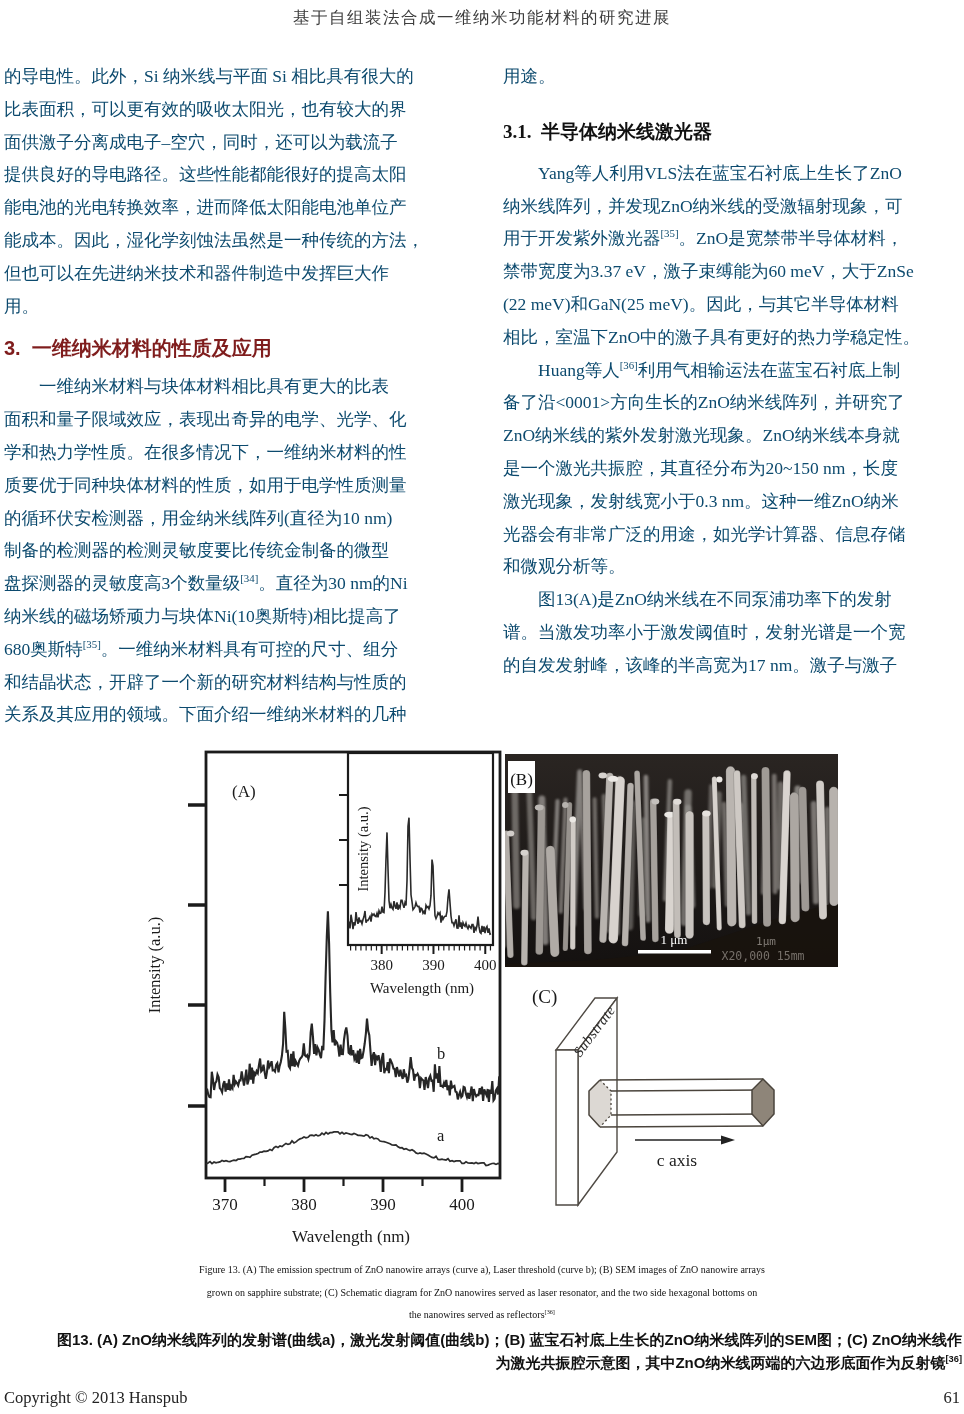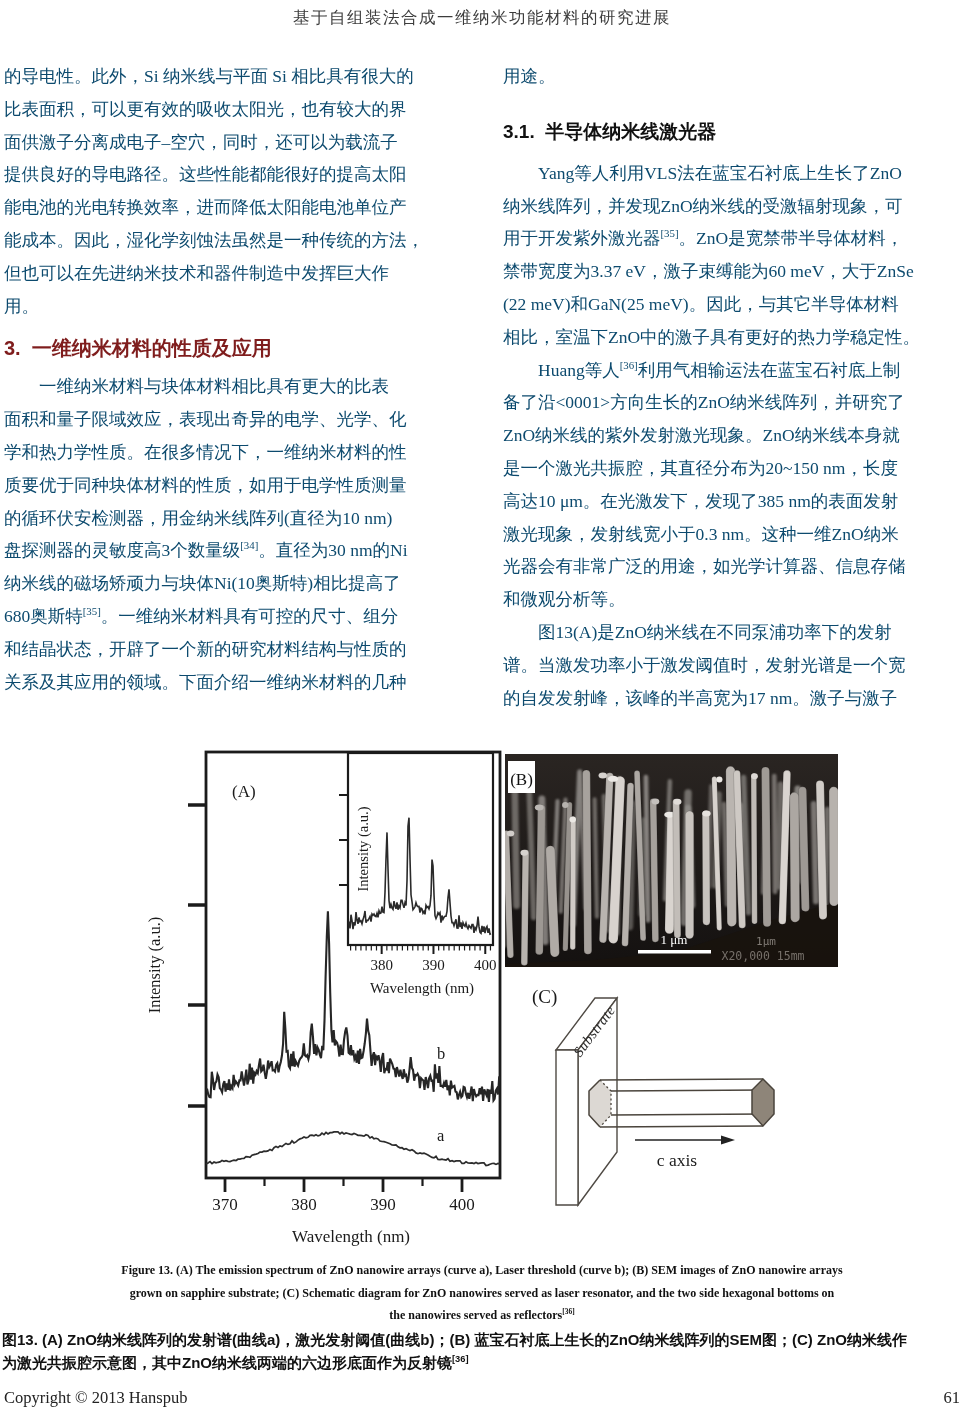--- a/index.html
+++ b/index.html
@@ -7,30 +7,30 @@
         color:#1e1e1e;font-family:"Liberation Serif","DejaVu Serif",serif;}
   .hdr{position:absolute;top:7px;left:0;width:100%;text-align:center;
        font-size:16.5px;color:#3c3c3c;letter-spacing:1.5px;white-space:pre;}
   .col{position:absolute;top:60px;width:458px;}
   .col.left{left:4px}
   .col.right{left:503px}
   .tl{white-space:pre;font-size:17.5px;line-height:32.8px;height:32.8px;color:#0c4a6e;}
   .h-l{font-size:20px;font-weight:bold;height:48px;padding-top:13px;box-sizing:border-box;
        white-space:pre;font-family:"Liberation Sans","DejaVu Sans",sans-serif;color:#7f1d1d;}
   .h-r{font-size:19px;font-weight:bold;height:64px;padding-top:26px;box-sizing:border-box;
-       white-space:pre;font-family:Liberation Sans, sans-serif;color:#111;}
+       white-space:pre;font-family:Liberation Serif, serif;color:#111;}
   sup{font-size:0.62em;vertical-align:super;line-height:0;}
   .figure{position:absolute;left:135px;top:745px;width:735px;height:512px;background:#fff;}
   .panelA{position:absolute;left:0;top:0;width:370px;height:512px;}
   .sem{position:absolute;left:370px;top:9px;width:333px;height:213px;}
   .schem{position:absolute;left:370px;top:225px;width:365px;height:287px;}
   svg{font-family:"Liberation Serif","DejaVu Serif",serif;}
   .cap-en{position:absolute;top:1259px;left:2px;width:960px;text-align:center;}
-  .cap-line{font-weight:bold;font-size:12px;line-height:22.5px;white-space:pre;color:#111;}
-  .cap-zh{position:absolute;top:1328px;left:2px;width:960px;text-align:left;}
+  .cap-line{font-weight:normal;font-size:10px;line-height:22.5px;white-space:pre;color:#111;}
+  .cap-zh{position:absolute;top:1328px;left:2px;width:960px;text-align:right;}
   .cap-line-zh{font-weight:bold;font-size:15px;line-height:23px;white-space:pre;color:#111;
        font-family:"Liberation Sans","DejaVu Sans",sans-serif;}
   .footer{position:absolute;top:1388px;left:4px;width:956px;font-size:16.5px;color:#222;}
   .footer .pg{float:right;}
 </style>
 </head>
 <body>
 
 <div class="page">
 
@@ -47,20 +47,21 @@
         <div class="tl">但也可以在先进纳米技术和器件制造中发挥巨大作</div>
         <div class="tl">用。</div>
       </div>
     <div class="h-l">3.  一维纳米材料的性质及应用</div>
     <div>
         <div class="tl">　　一维纳米材料与块体材料相比具有更大的比表</div>
         <div class="tl">面积和量子限域效应，表现出奇异的电学、光学、化</div>
         <div class="tl">学和热力学性质。在很多情况下，一维纳米材料的性</div>
         <div class="tl">质要优于同种块体材料的性质，如用于电学性质测量</div>
         <div class="tl">的循环伏安检测器，用金纳米线阵列(直径为10 nm)</div>
+        <div class="tl">制备的检测器的检测灵敏度要比传统金制备的微型</div>
         <div class="tl">盘探测器的灵敏度高3个数量级<sup>[34]</sup>。直径为30 nm的Ni</div>
         <div class="tl">纳米线的磁场矫顽力与块体Ni(10奥斯特)相比提高了</div>
         <div class="tl">680奥斯特<sup>[35]</sup>。一维纳米材料具有可控的尺寸、组分</div>
         <div class="tl">和结晶状态，开辟了一个新的研究材料结构与性质的</div>
         <div class="tl">关系及其应用的领域。下面介绍一维纳米材料的几种</div>
       </div>
   </div>
 
   <div class="col right">
     <div>
@@ -73,21 +74,20 @@
         <div class="tl">用于开发紫外激光器<sup>[35]</sup>。ZnO是宽禁带半导体材料，</div>
         <div class="tl">禁带宽度为3.37 eV，激子束缚能为60 meV，大于ZnSe</div>
         <div class="tl">(22 meV)和GaN(25 meV)。因此，与其它半导体材料</div>
         <div class="tl">相比，室温下ZnO中的激子具有更好的热力学稳定性。</div>
       </div>
     <div>
         <div class="tl">　　Huang等人<sup>[36]</sup>利用气相输运法在蓝宝石衬底上制</div>
         <div class="tl">备了沿&lt;0001&gt;方向生长的ZnO纳米线阵列，并研究了</div>
         <div class="tl">ZnO纳米线的紫外发射激光现象。ZnO纳米线本身就</div>
         <div class="tl">是一个激光共振腔，其直径分布为20~150 nm，长度</div>
-        <div class="tl">高达10 μm。在光激发下，发现了385 nm的表面发射</div>
         <div class="tl">激光现象，发射线宽小于0.3 nm。这种一维ZnO纳米</div>
         <div class="tl">光器会有非常广泛的用途，如光学计算器、信息存储</div>
         <div class="tl">和微观分析等。</div>
       </div>
     <div>
         <div class="tl">　　图13(A)是ZnO纳米线在不同泵浦功率下的发射</div>
         <div class="tl">谱。当激发功率小于激发阈值时，发射光谱是一个宽</div>
         <div class="tl">的自发发射峰，该峰的半高宽为17 nm。激子与激子</div>
       </div>
   </div>

